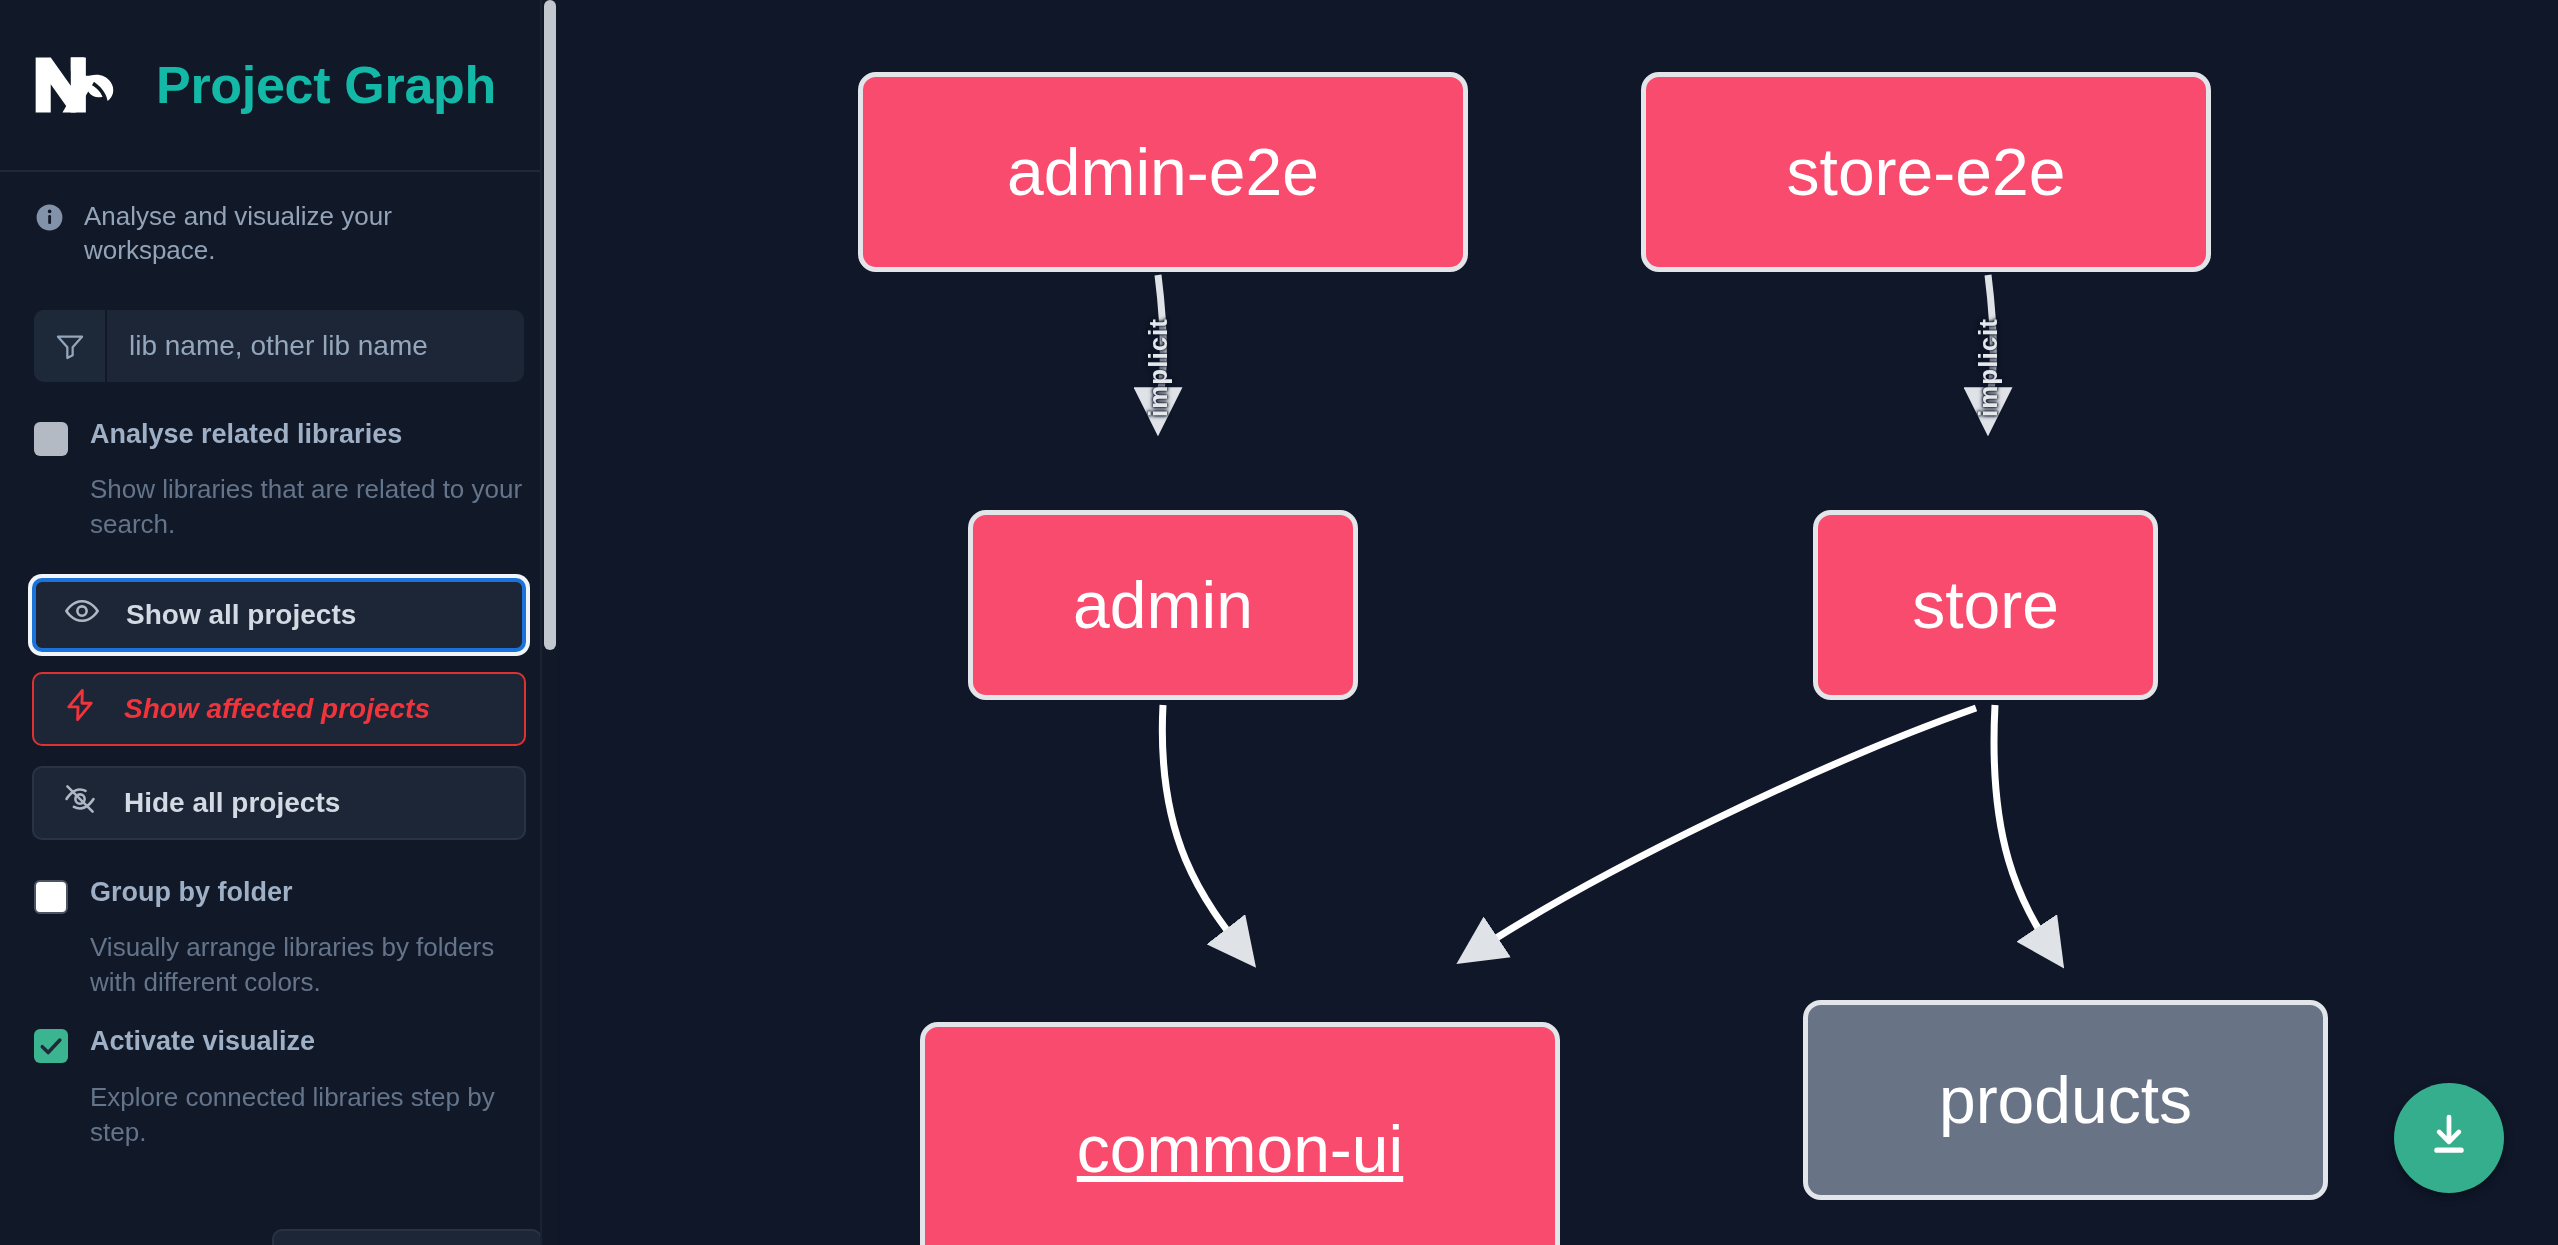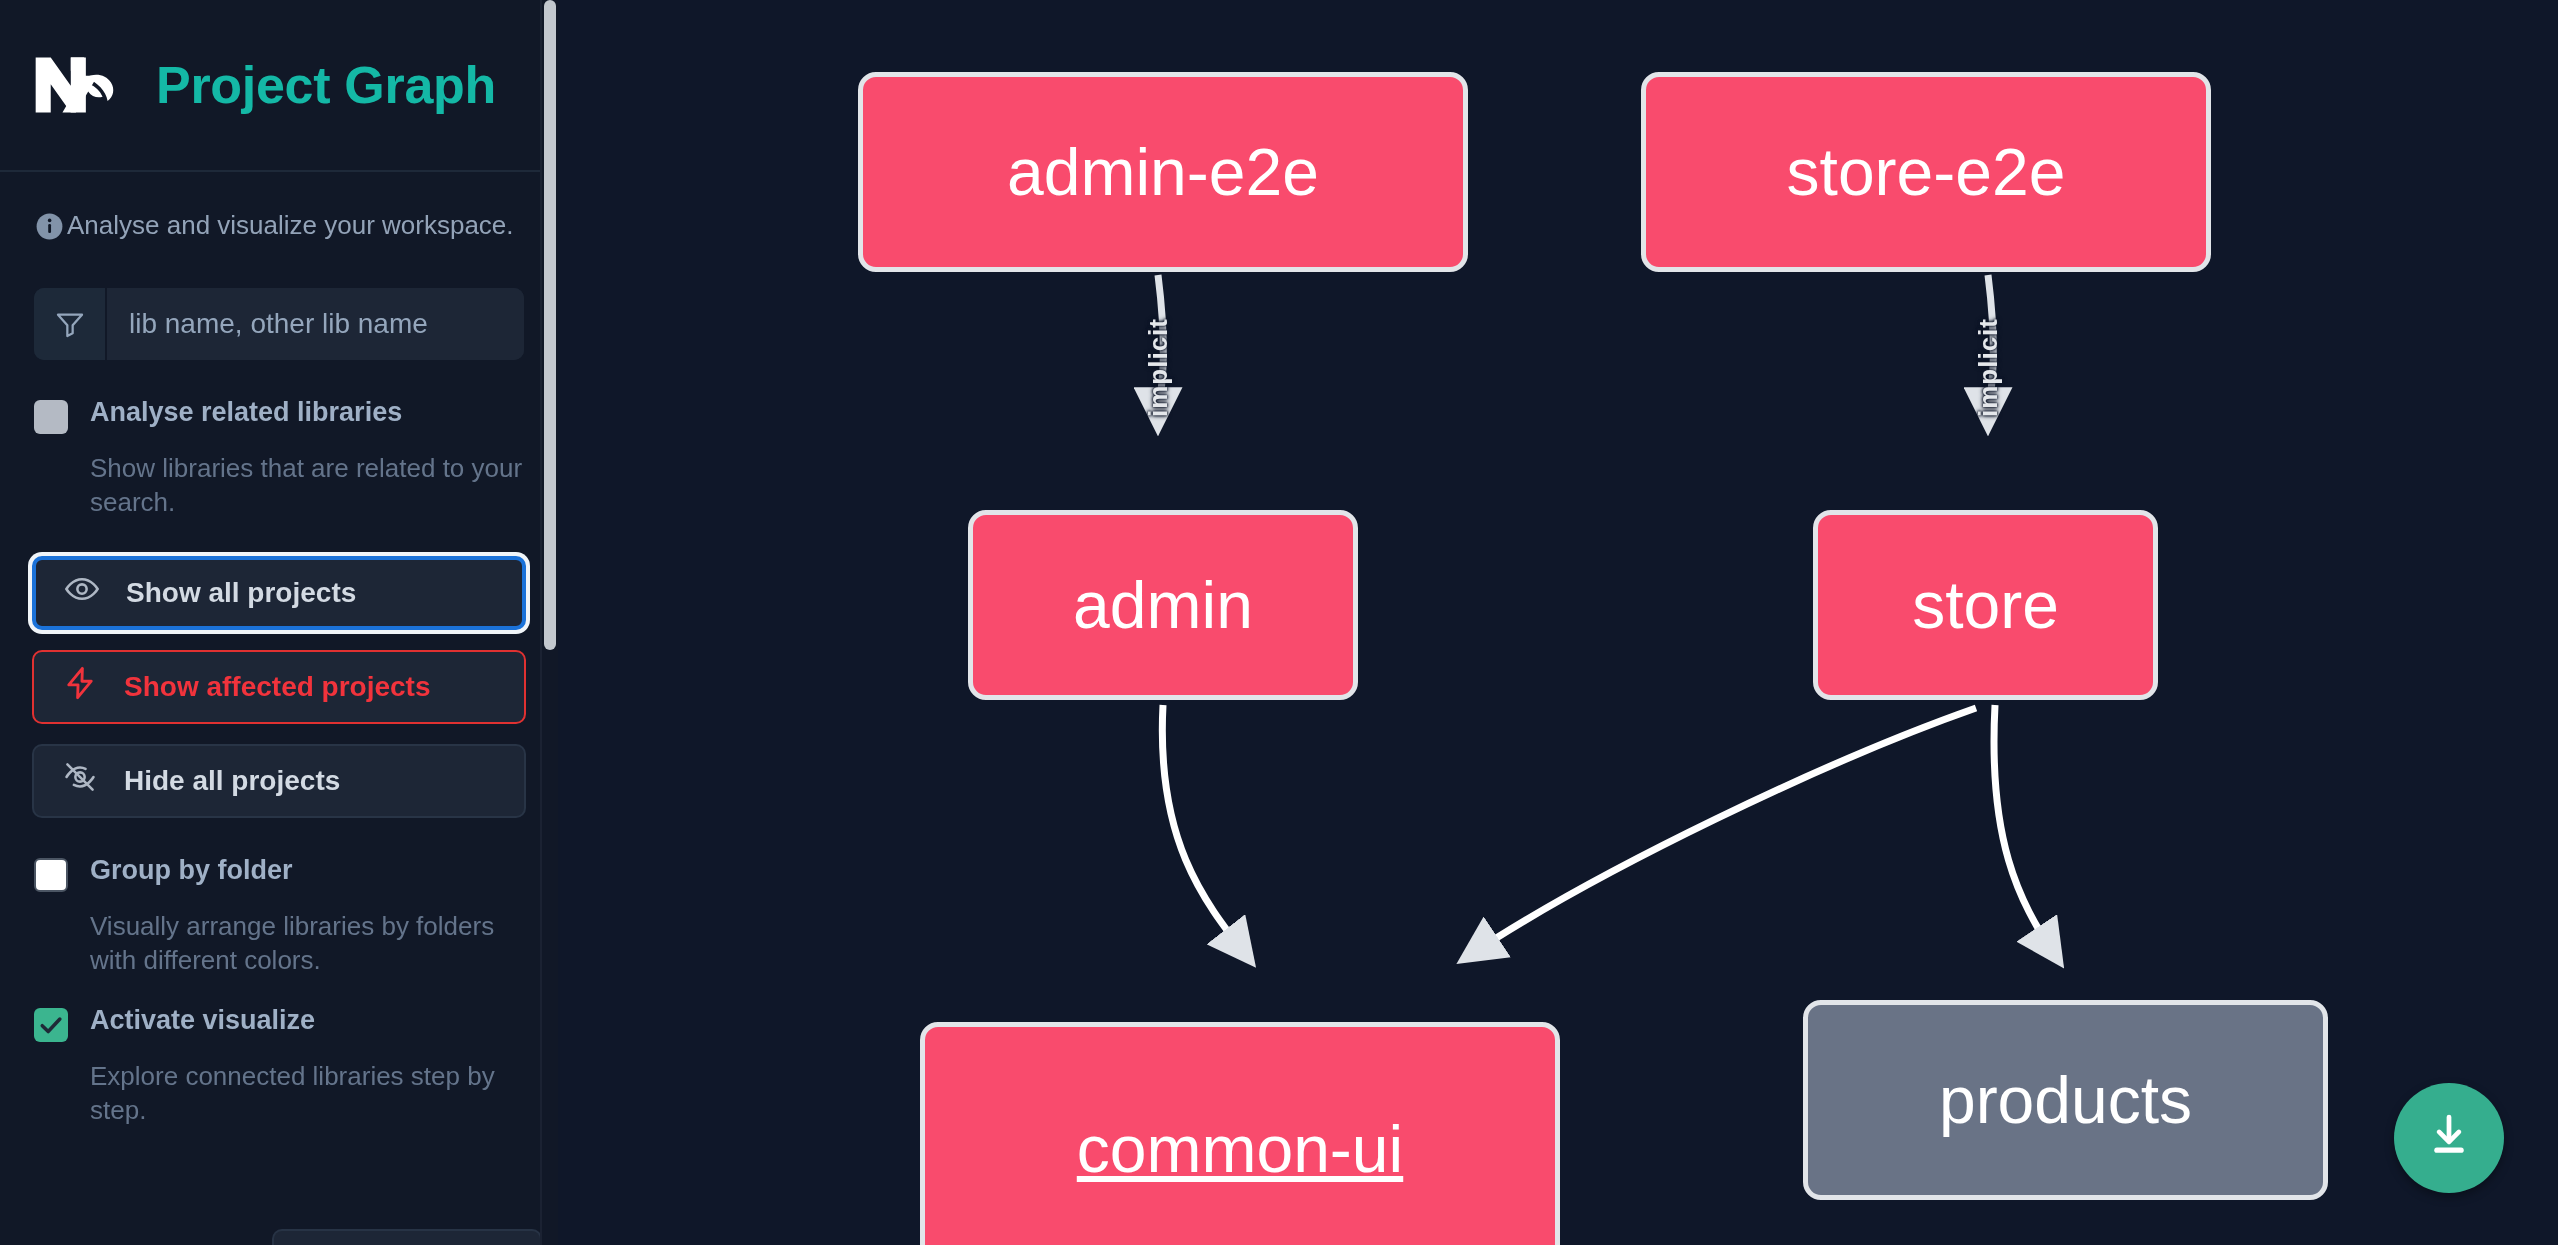--- a/index.html
+++ b/index.html
@@ -32,22 +32,22 @@
     font-size:52px; font-weight:bold; color:#14b8a6;
     margin-left:30px; letter-spacing:-0.3px; white-space:nowrap;
   }
   .moon-btn {
     margin-left:42px; width:44px; height:44px;
     display:flex; align-items:center; justify-content:center;
     cursor:pointer;
   }
 
   .sb-note {
-    display:flex; align-items:flex-start; gap:2px;
-    padding:37px 34px 0 34px;
+    display:flex; align-items:flex-start; gap:19px;
+    padding:28px 34px 0 34px;
   }
   .info-icon { flex:0 0 31px; margin-top:2px; }
   .sb-note-text { font-size:26px; color:#93A3B8; line-height:1.3; }
 
   .filter-row { padding:42px 34px 0 34px; }
   .filter-box {
     display:flex; align-items:center;
     height:72px; border-radius:10px; overflow:hidden;
     background:#1D2636;
   }
@@ -90,21 +90,21 @@
     background:#1D2636;
     border:2px solid #33415580;
     font-size:28px;
   }
   .gbtn .lbl { font-weight:bold; color:#D3DAE3; white-space:nowrap; }
   .gbtn.focused {
     border:4px solid #1B72D9;
     box-shadow:0 0 0 4px #F1F5F9;
   }
   .gbtn.danger { border:2px solid #E03131; background:#1D2636; }
-  .gbtn.danger .lbl { color:#F1333C; font-weight:bold; }
+  .gbtn.danger .lbl { color:#F1333C; font-weight:bold;font-style:italic; }
 
   
   .sb-scroll-track {
     position:absolute; top:0; right:0; width:16px; height:1245px;
     background:#111827;
   }
   .sb-scroll-thumb {
     position:absolute; top:0; right:2px; width:12px; height:650px;
     background:#C3C8CE; border-radius:6px;
   }

